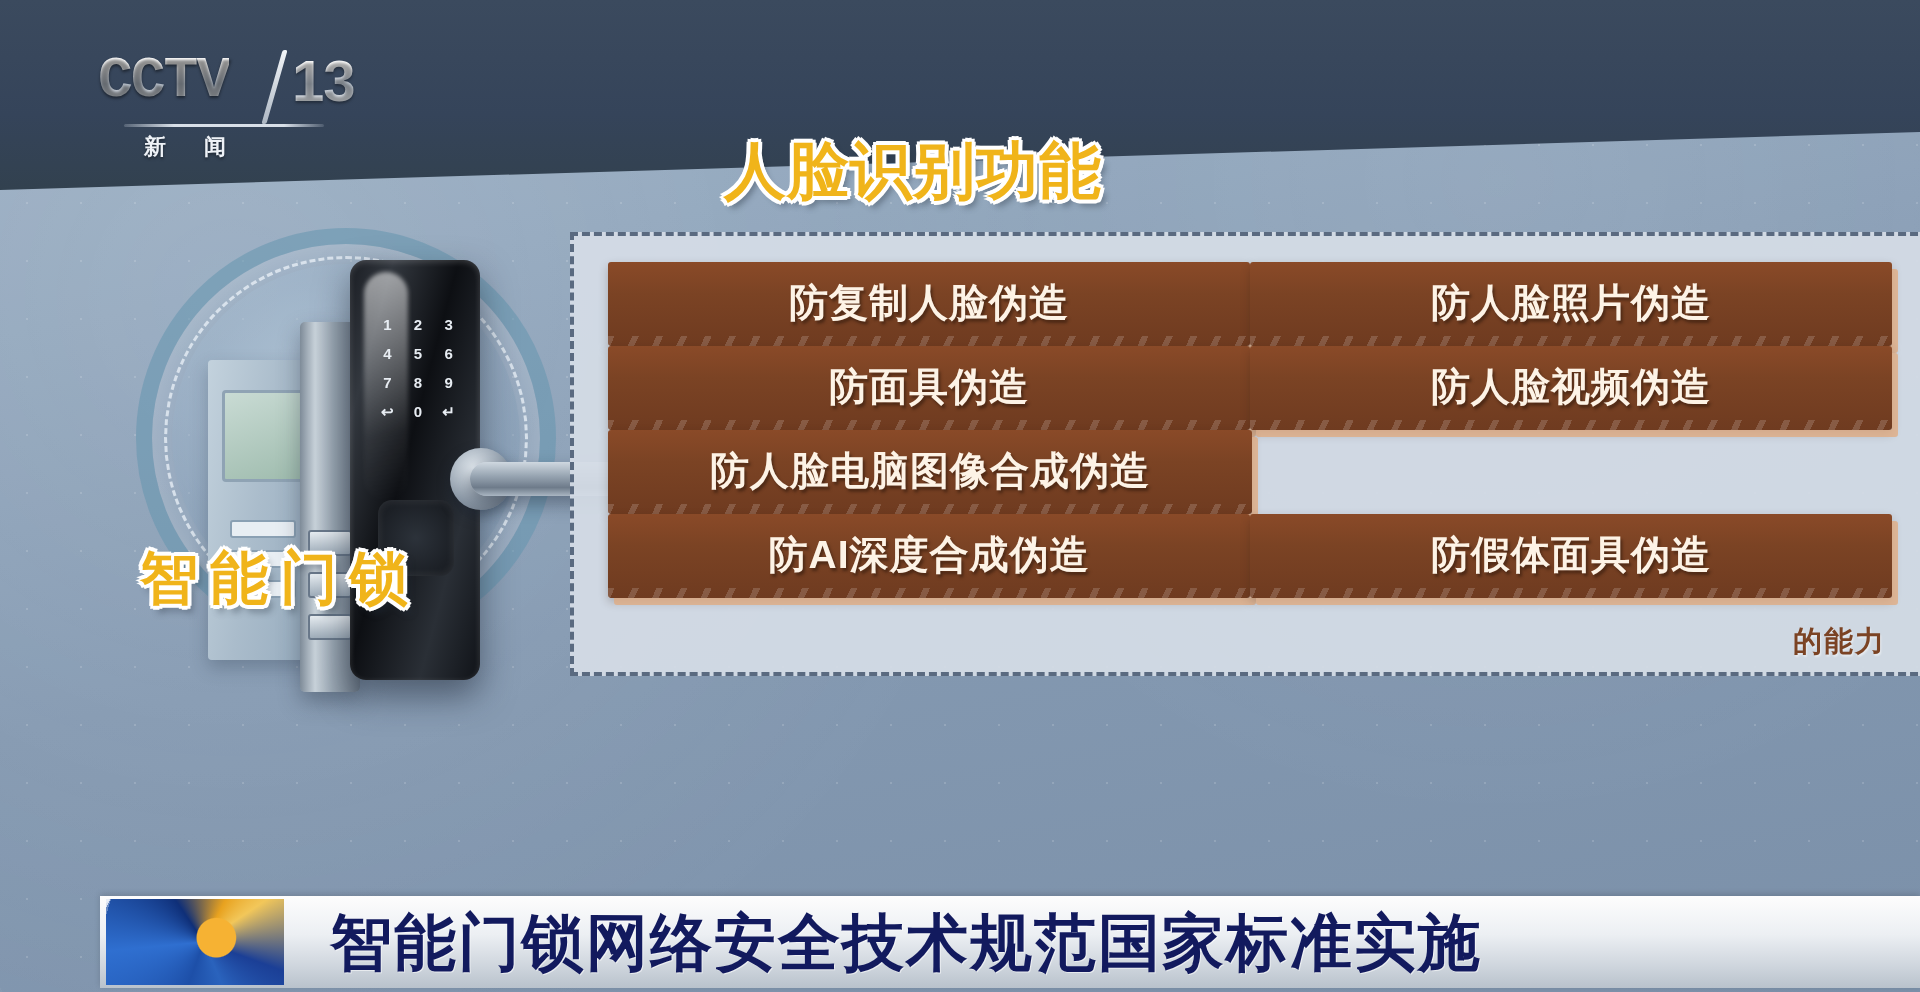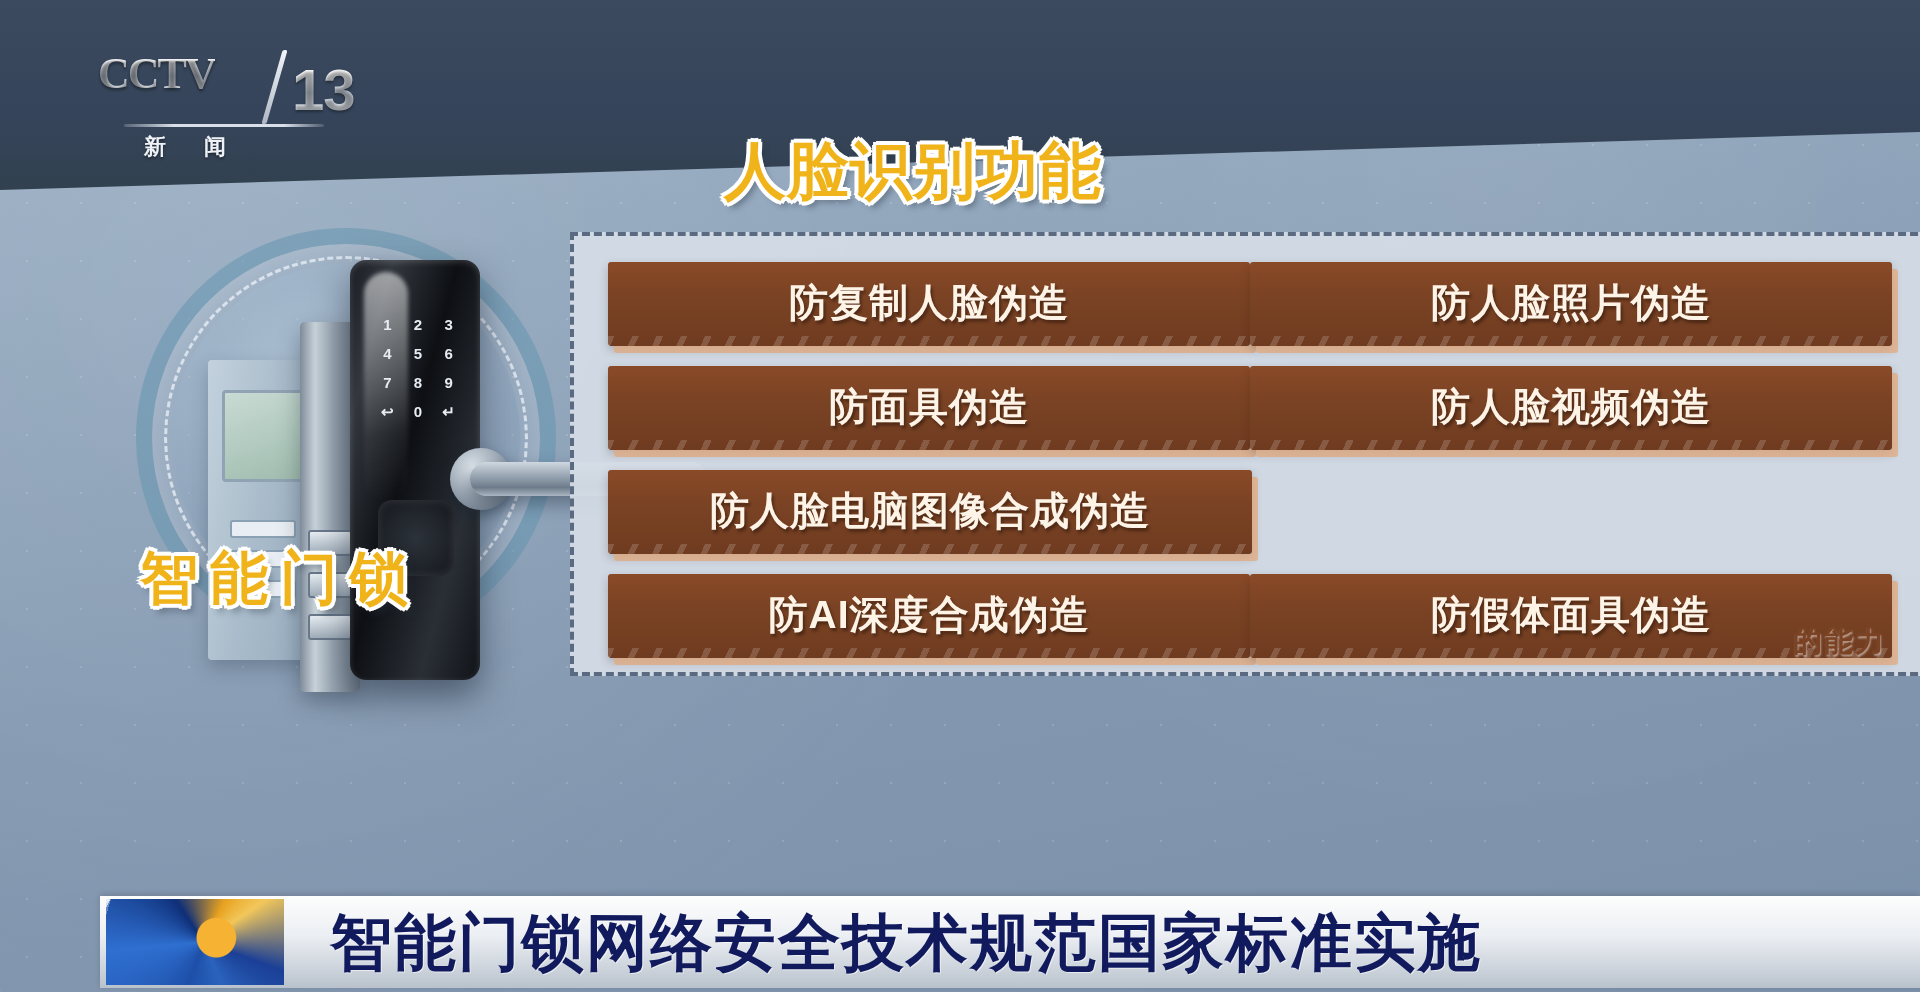--- a/index.html
+++ b/index.html
@@ -38,36 +38,36 @@
     position:absolute; left:0; top:0; width:1920px; height:190px;
     background:linear-gradient(180deg,#3b4a5e 0%,#35445a 60%,#32414f 100%);
     clip-path:polygon(0 0, 1920px 0, 1920px 132px, 0 190px);
     z-index:3;
   }
   #logo-wrap {
     position:absolute; left:96px; top:52px; z-index:6;
     width:250px; height:110px;
   }
   #cctv-text {
-    font-family:Liberation Serif, serif;
-    font-size:44px; font-weight:bold; letter-spacing:-2px;
+    font-family:Liberation Mono, monospace;
+    font-size:58px; font-weight:bold; letter-spacing:-2px;
     color:#e9edf2;
     text-shadow:0 2px 3px rgba(0,0,0,.45);
     line-height:1;
     position:absolute; left:2px; top:0;
     background:linear-gradient(180deg,#ffffff 20%,#b9c2cd 55%,#eef2f6 90%);
     -webkit-background-clip:text; background-clip:text; color:transparent;
   }
   #logo-slash {
     position:absolute; left:176px; top:-2px; width:5px; height:74px;
     background:linear-gradient(180deg,#f2f5f8,#aeb8c4);
     transform:skewX(-16deg); border-radius:2px;
   }
   #logo-13 {
-    position:absolute; left:196px; top:9px;
+    position:absolute; left:196px; top:0;
     font-size:58px; font-weight:bold; line-height:1; letter-spacing:-1px;
     background:linear-gradient(180deg,#ffffff 20%,#b9c2cd 55%,#eef2f6 90%);
     -webkit-background-clip:text; background-clip:text; color:transparent;
     text-shadow:0 2px 3px rgba(0,0,0,.35);
   }
   #logo-underline {
     position:absolute; left:28px; top:72px; width:200px; height:3px;
     background:linear-gradient(90deg,rgba(220,228,238,.2),rgba(225,232,240,.95) 25%,rgba(225,232,240,.95) 80%,rgba(220,228,238,.15));
     border-radius:2px;
   }
@@ -194,21 +194,21 @@
       5px 7px 7px rgba(40,50,65,.45);
   }
 
   
   #feature-panel {
     position:absolute; left:570px; top:232px; width:1360px; height:444px; z-index:5;
     background:rgba(213,221,230,.93);
     border:4px dashed #5a6a80;
     padding:26px 34px 18px 34px;
   }
-  .feat-row { display:flex; margin-bottom:20px; }
+  .feat-row { display:flex; }
   .pill {
     position:relative;
     background:linear-gradient(180deg,#8a4a28 0%,#7b4324 38%,#6f3b20 100%);
     border-radius:3px;
     padding:14px 0 16px 0;
     text-align:center;
     color:#fdf3e6;
     font-size:39px; font-weight:bold; letter-spacing:1px;
     text-shadow:2px 3px 3px rgba(35,18,8,.5);
     box-shadow:6px 7px 0 rgba(226,170,126,.75), 0 4px 10px rgba(50,30,18,.25);

